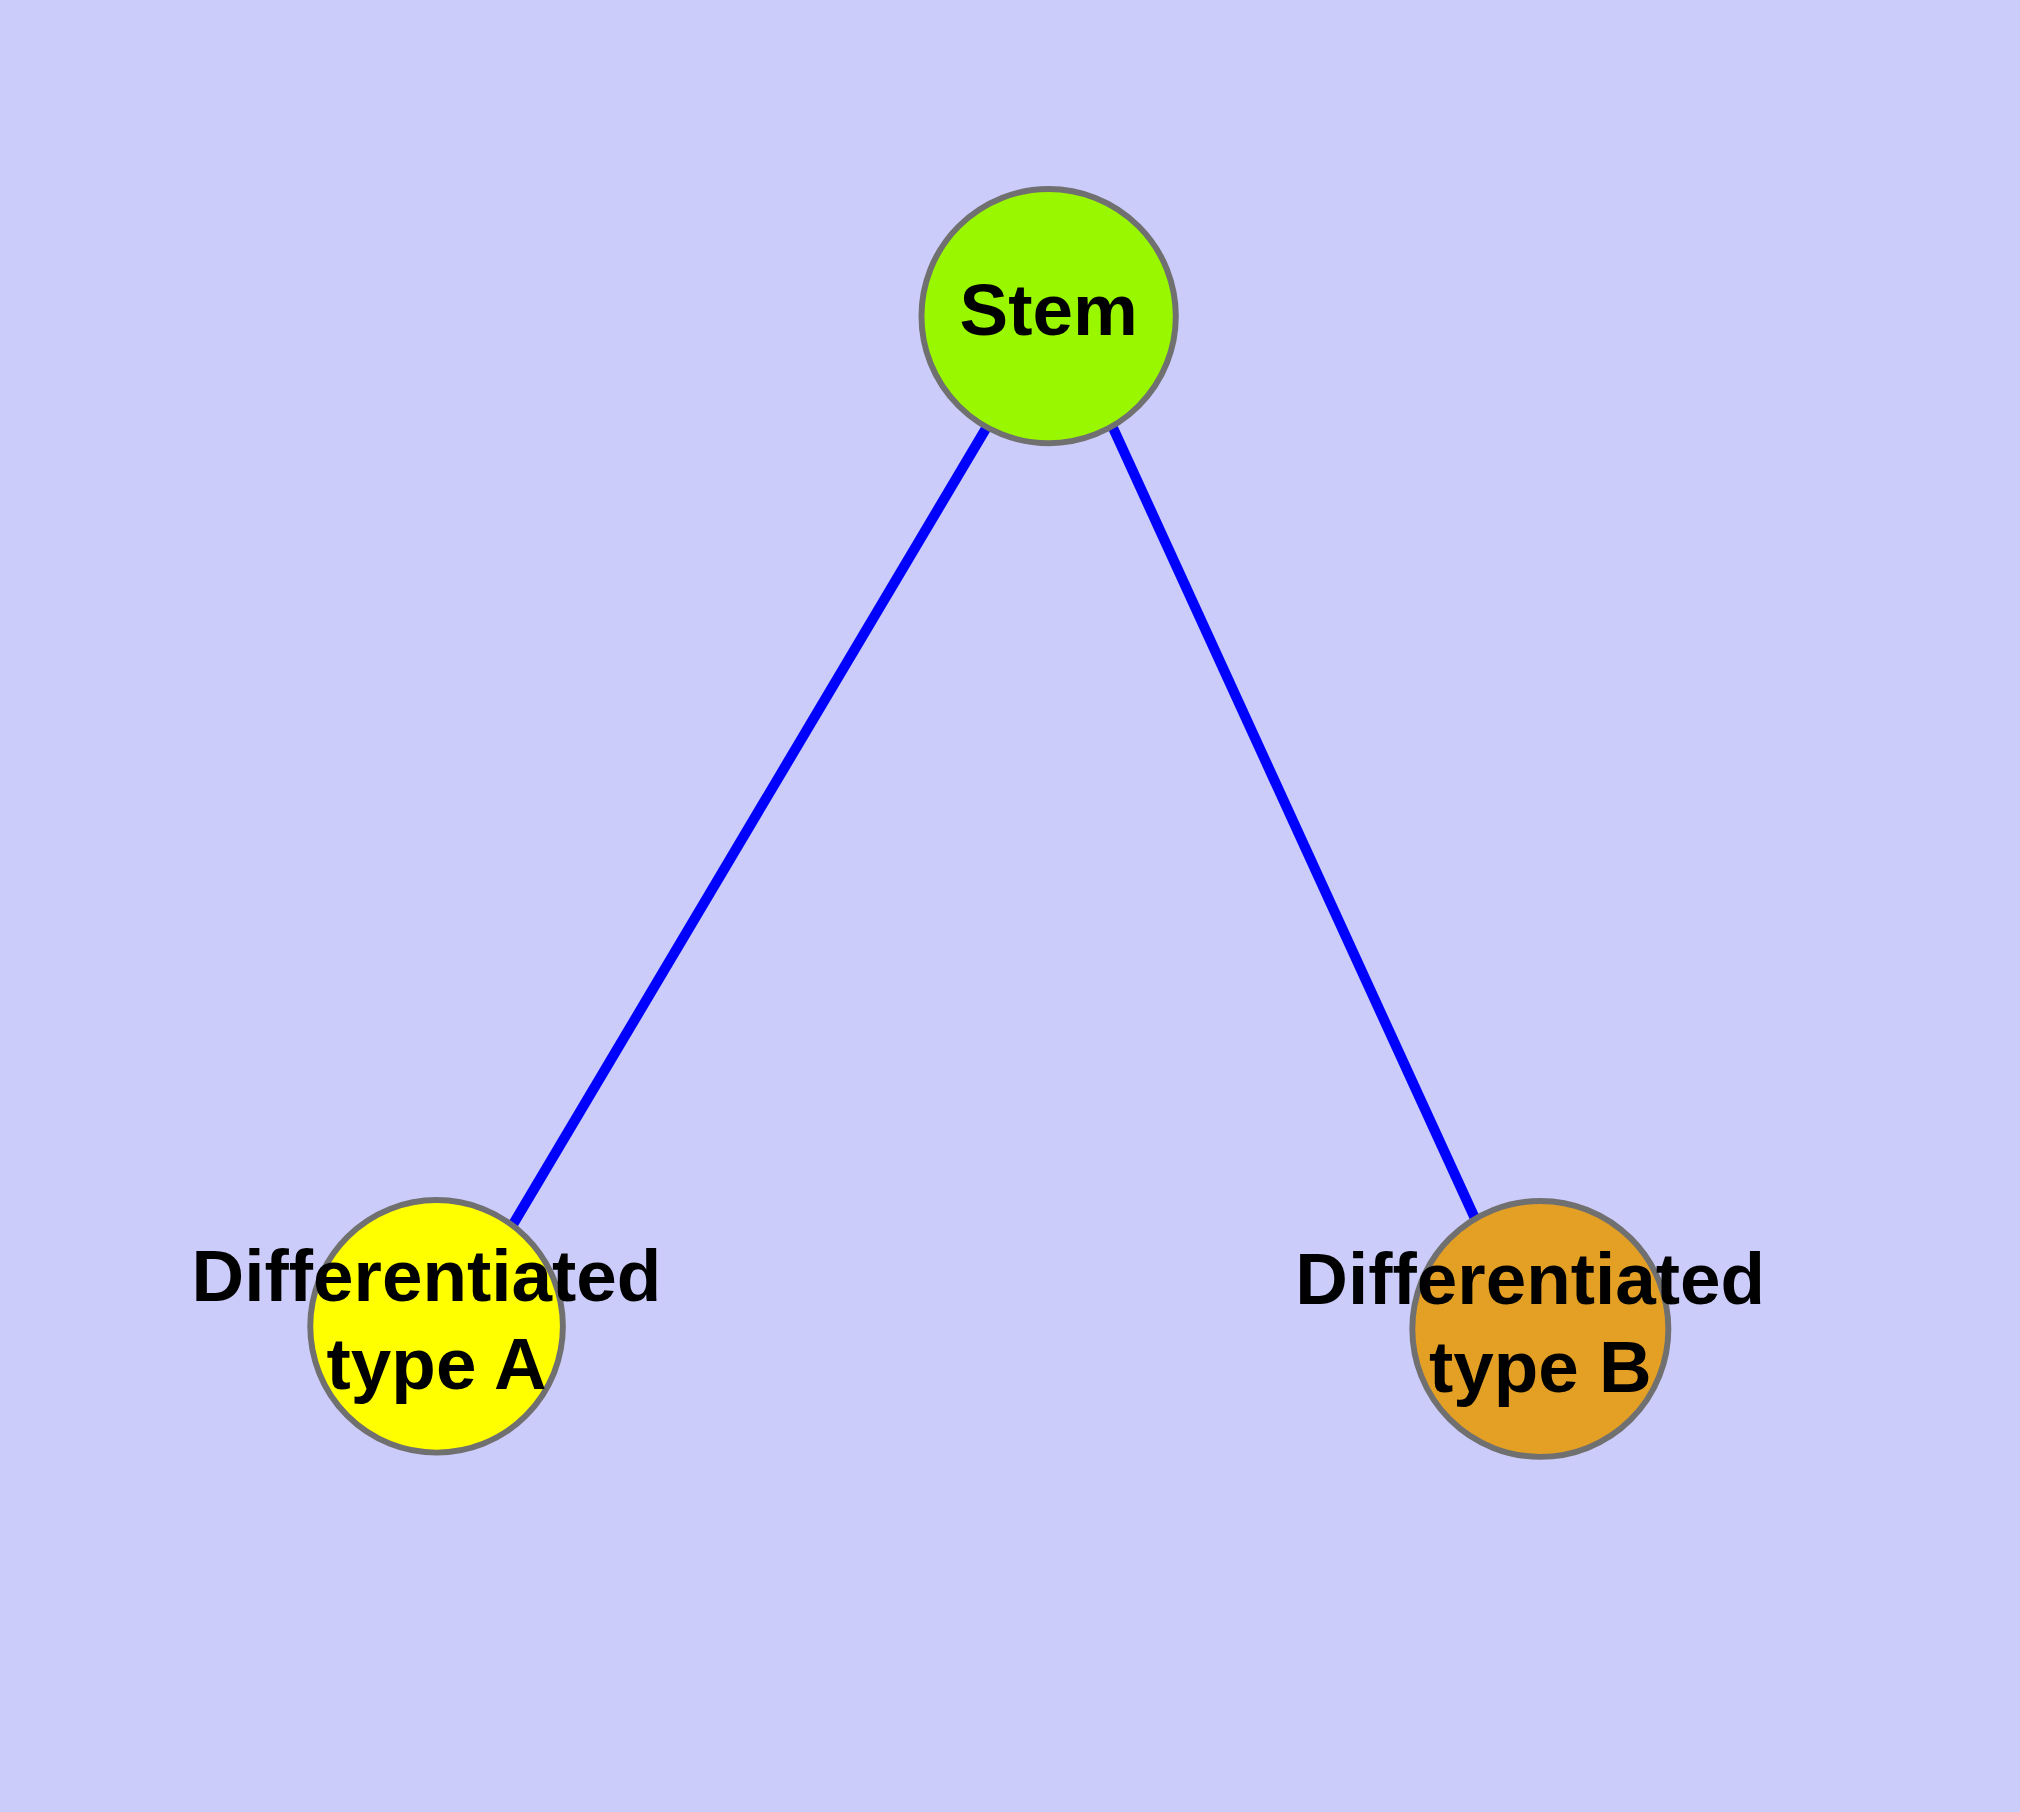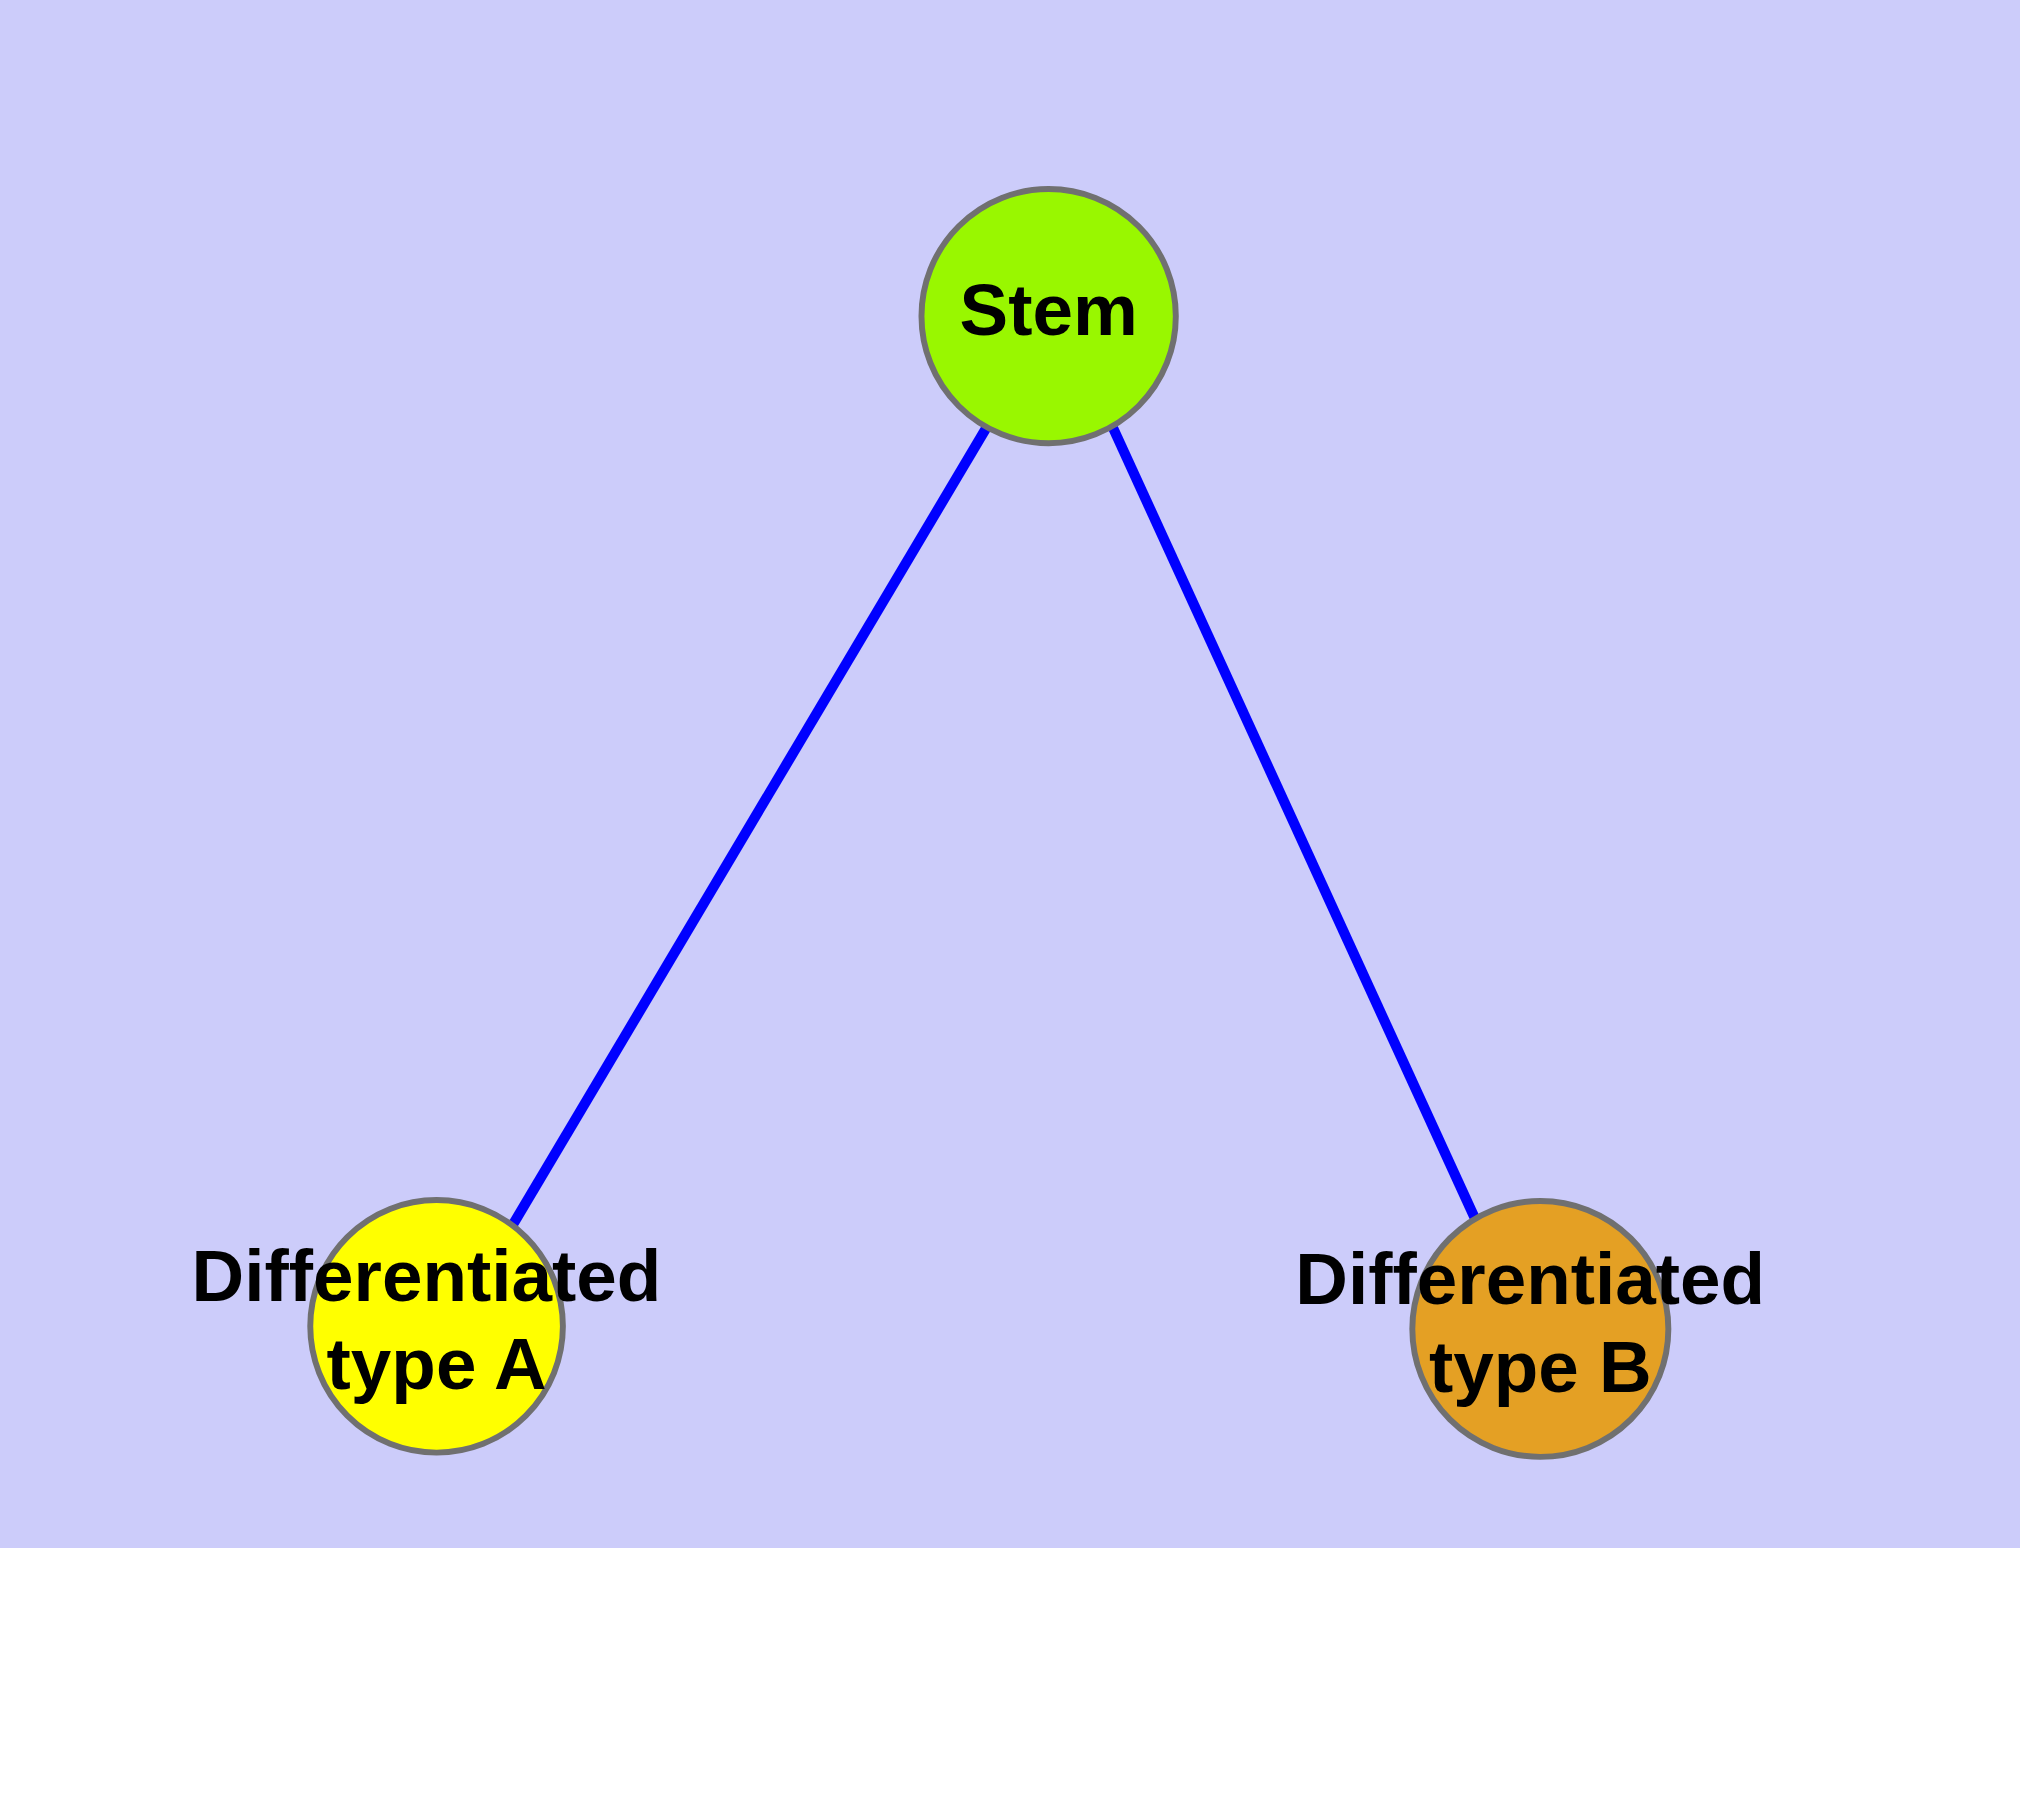--- a/index.html
+++ b/index.html
@@ -27,21 +27,21 @@
     fill: #000000;
     font-family: "Liberation Sans", sans-serif;
     dominant-baseline: middle;
     text-anchor: middle;
     paint-order: normal;
   }
 </style>
 </head>
 <body>
 
-<div id="canvas" style="width: 2021px; height: 1548px;">
+<div id="canvas" style="width: 2021px; height: 1812px;">
   <svg id="graph-svg" viewBox="0 0 2384 2138" preserveAspectRatio="none" xmlns="http://www.w3.org/2000/svg" style="width: 2021px; height: 1812px;">
 
     <rect id="bg-rect" x="0" y="0" width="2384" height="2138" fill="#ccccfa"></rect>
 
     <g id="edges-layer">
       <line id="edge-0" x1="1164" y1="504" x2="605" y2="1445" stroke="#0000ff" stroke-width="12" stroke-linecap="butt"></line>
       <line id="edge-1" x1="1313" y1="505" x2="1740" y2="1438" stroke="#0000ff" stroke-width="12" stroke-linecap="butt"></line>
     </g>
 
     <g id="nodes-layer">

